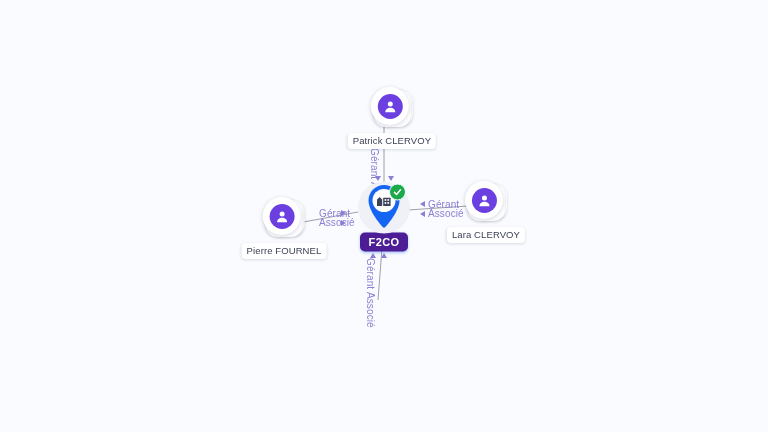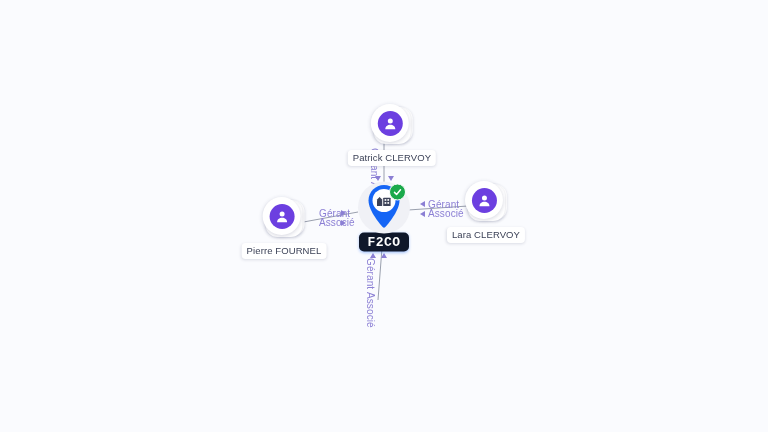--- a/index.html
+++ b/index.html
@@ -133,31 +133,30 @@
     border-radius: 50%;
     background: #1aa94b;
     border: 1.5px solid #ffffff;
     display: flex;
     align-items: center;
     justify-content: center;
   }
   .company-badge svg { display: block; }
   .company-chip {
     margin-top: -2px;
-    background: #0f172a;
+    background: #4c1d95;
     color: #ffffff;
     border-radius: 5px;
     padding: 3px 9px;
-    font-size: 13px;
+    font-size: 11px;
     line-height: 13px;
     font-weight: bold;
     letter-spacing: 0.4px;
     white-space: nowrap;
     box-shadow: 0 1px 3px rgba(21, 101, 245, 0.35);
-    font-family: Liberation Mono, monospace;
   }
 
   
   .edge-label {
     position: absolute;
     font-size: 10px;
     line-height: 8.5px;
     color: #8b7fd4;
     white-space: nowrap;
     letter-spacing: 0.1px;
@@ -215,21 +214,21 @@
   <div class="edge-label" style="left:428px; top:201px;">
     <span class="ln">Gérant</span>
     <span class="ln">Associé</span>
   </div>
 
   <div class="edge-label vertical" style="left:365px; top:258px;">
     <span class="ln">Gérant</span>
     <span class="ln">Associé</span>
   </div>
 
-  <div class="node" style="left:392px; top:135px;justify-content:space-between;">
+  <div class="node" style="left:392px; top:118px;justify-content:space-between;">
     <div class="person-stack">
       <div class="stack-card c3"></div>
       <div class="stack-card c2"></div>
       <div class="person-disc">
         <div class="person-avatar">
           <svg width="15" height="15" viewBox="0 0 24 24" fill="#ffffff">
             <circle cx="12" cy="8" r="4"></circle>
             <path d="M4 21c0-4.4 3.6-7 8-7s8 2.6 8 7z"></path>
           </svg>
         </div>

